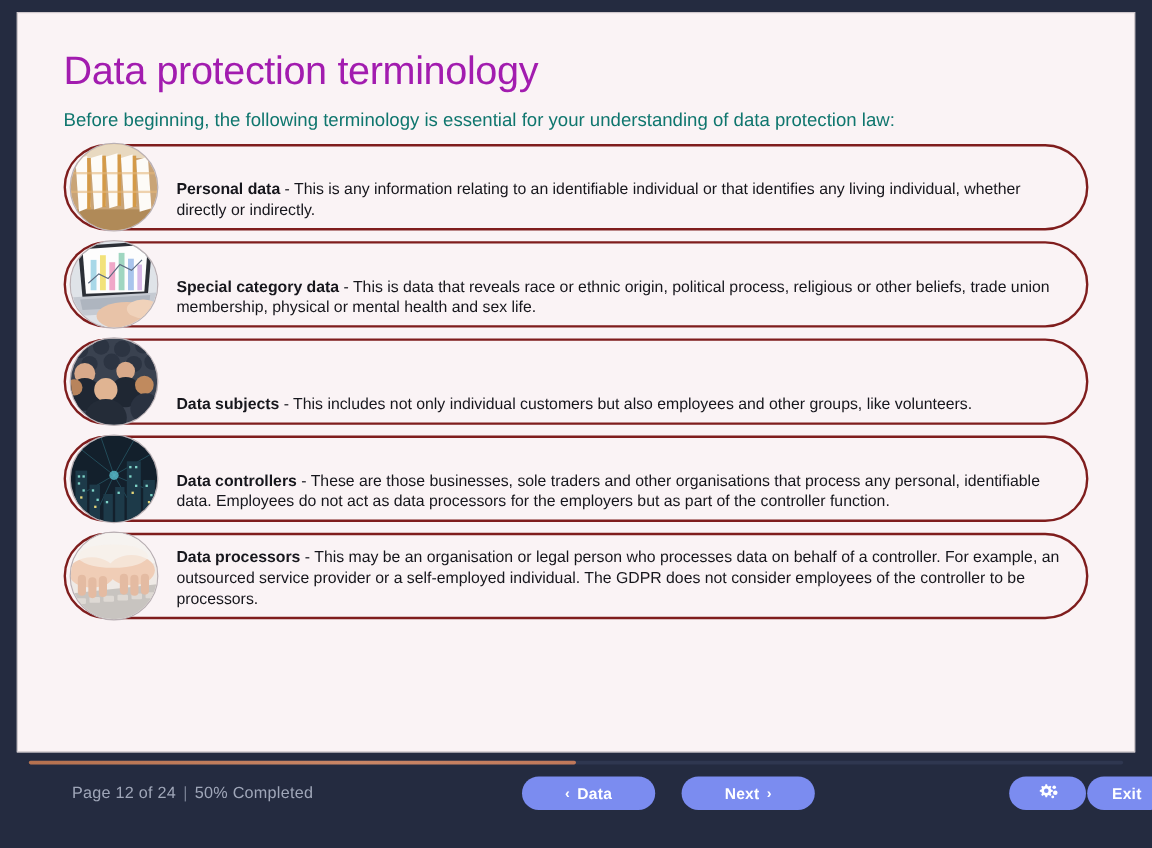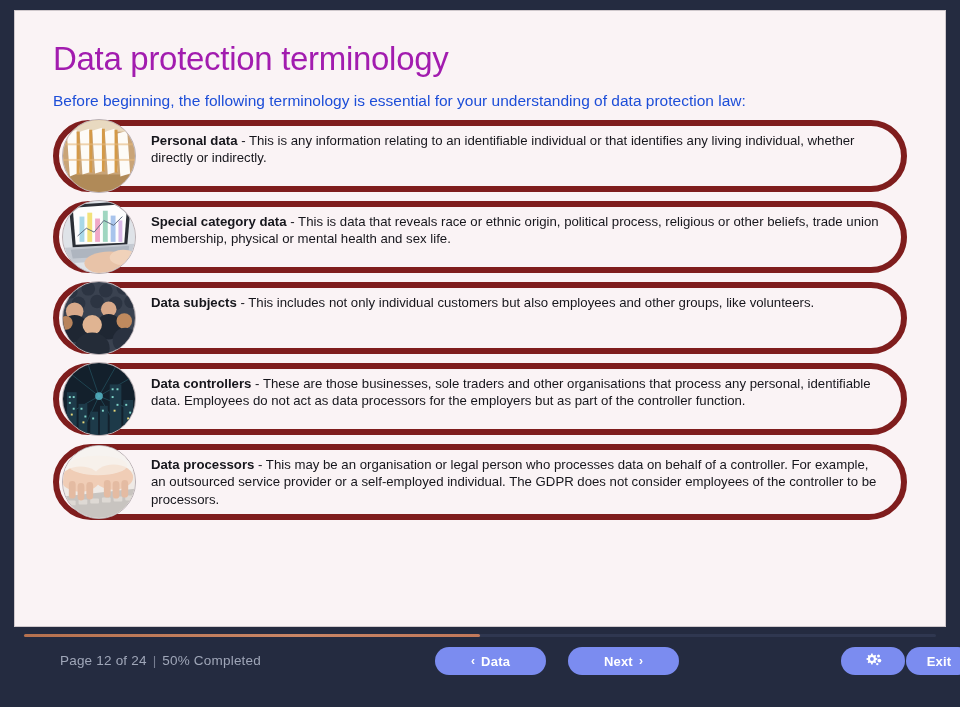--- a/index.html
+++ b/index.html
@@ -29,35 +29,35 @@
   .slide-title {
     font-size: 33px;
     font-weight: 400;
     color: #a21caf;
     letter-spacing: -0.3px;
     line-height: 1.1;
     margin-bottom: 14px;
   }
   .slide-subtitle {
     font-size: 15.5px;
-    color: #1d4ed8;
+    color: #0f766e;
     line-height: 1.25;
     margin-bottom: 9px;
   }
 
   
   .terms { display: flex; flex-direction: column; gap: 9px; }
   .term-card {
     position: relative;
     min-height: 72px;
-    border: 6px solid #7f1d1d;
+    border: 2px solid #7f1d1d;
     border-radius: 40px;
     background: #faf3f5;
     display: flex;
-    align-items: flex-start;
+    align-items: flex-end;
     padding-left: 92px;
     padding-right: 22px;
   }
   .term-thumb {
     position: absolute;
     left: 3px; top: 50%;
     transform: translateY(-50%);
     width: 74px; height: 74px;
     border-radius: 50%;
     border: 1px solid #b9b0b4;

